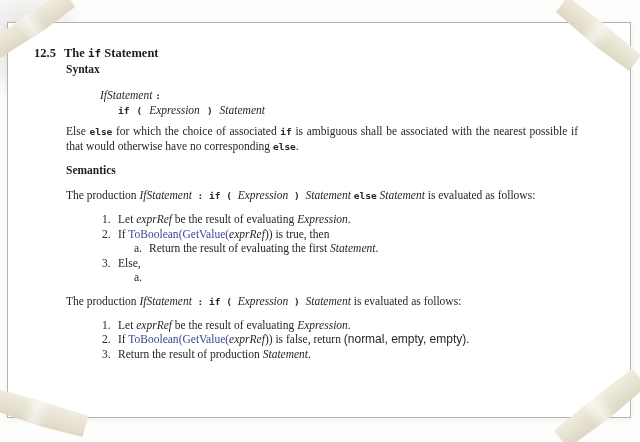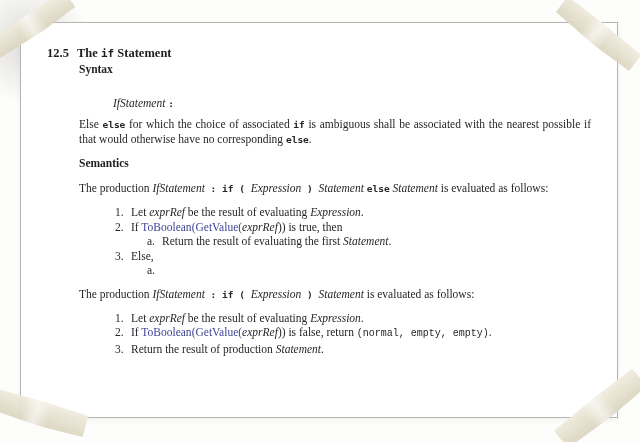--- a/index.html
+++ b/index.html
@@ -7,39 +7,40 @@
     width:640px; height:442px; position:relative; overflow:hidden;
     background:#fdfdfc; color:#26262a;
     font-family:"Liberation Serif", serif;
   }
   .corner-vignette {
     position:absolute; left:0; top:0; width:120px; height:110px;
     background: radial-gradient(circle at 28px 42px, rgba(110,104,92,0.22), rgba(110,104,92,0) 62px);
     pointer-events:none;
   }
   .page {
-    position:absolute; left:20px; top:22px; width:596px; height:394px;
+    position:absolute; left:7px; top:22px; width:596px; height:394px;
     background:#ffffff; border:1px solid #b3b3b0;
     box-shadow: 0 2px 6px rgba(0,0,0,0.05);
+    padding-left: 26px;
   }
   .col {
     position:absolute; left:58px; top:22px; width:512px;
     font-size:11.5px; line-height:14px;
   }
   .title { margin-left:-32px; font-weight:bold; font-size:12.5px; line-height:16px; color:#1e1e22; }
   .title .num { display:inline-block; width:30px; }
   .h { font-weight:bold; color:#1e1e22; }
   .h-syntax { margin-top:0; }
   .h-sem { margin-top:9px; }
   .code { font-family:"DejaVu Sans Mono", monospace; font-weight:bold; font-size:9.5px; }
   .it { font-style:italic; }
   .b { font-weight:normal; }
   .link { color:#3e4596; }
-  .sans { font-family:Liberation Mono, monospace; font-size:10px; }
-  .grammar { margin-top:20px; margin-left:34px; }
+  .sans { font-family:Liberation Sans, sans-serif; font-size:12px; }
+  .grammar { margin-top:12px; margin-left:34px; }
   .g-line { line-height:14px; }
   .g-ind { margin-left:18px; }
   .gt { margin-right:7px; }
   .gt:last-child { margin-right:0; }
   .para1 { margin-top:6px; text-align:justify; }
   .prod { margin-top:11px; }
   .prod2 { margin-top:9px; }
   .list { margin-top:9px; }
   .li { display:flex; line-height:14.5px; }
   .li .num { margin-left:36px; width:16px; flex:none; }
@@ -69,20 +70,23 @@
 
     <div class="title">
       <span class="num">12.5</span><span>The </span><span class="code" style="font-size:11px">if</span><span> Statement</span>
     </div>
 
     <div class="h h-syntax">Syntax</div>
 
     <div class="grammar">
       <div class="g-line">
         <span class="it">IfStatement</span>&nbsp;<span class="code">:</span>
+      </div>
+      <div class="g-line g-ind">
+        <span class="code gt">if</span><span class="code gt">(</span><span class="it gt">Expression</span><span class="code gt">)</span><span class="it gt">Statement</span>
       </div>
     </div>
 
     <div class="para1">
       <span>Else </span><span class="code">else</span><span> for which the choice of associated </span><span class="code">if</span><span> is ambiguous shall be associated with the nearest possible if that would otherwise have no corresponding </span><span class="code">else</span><span>.</span>
     </div>
 
     <div class="h h-sem">Semantics</div>
 
     <div class="prod">

